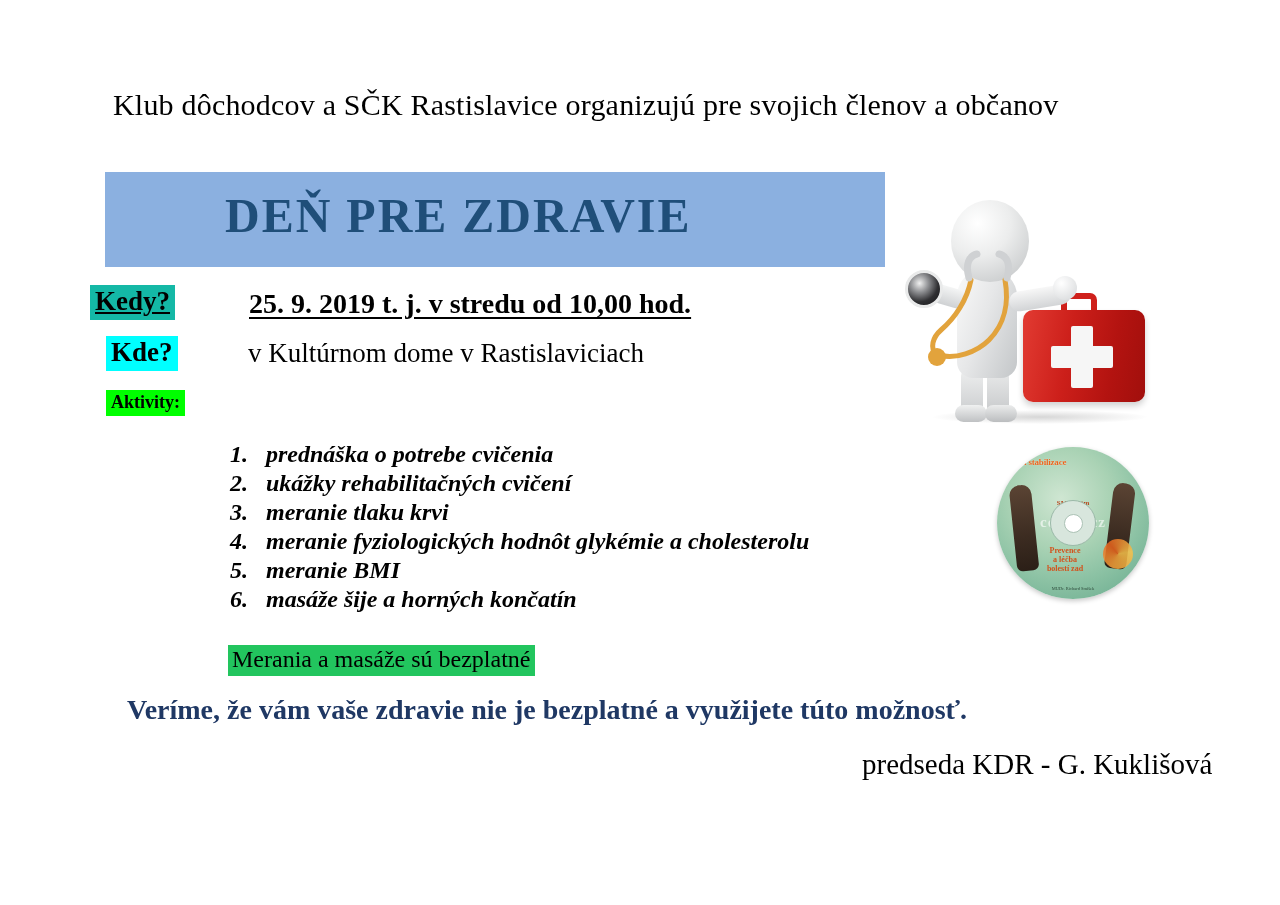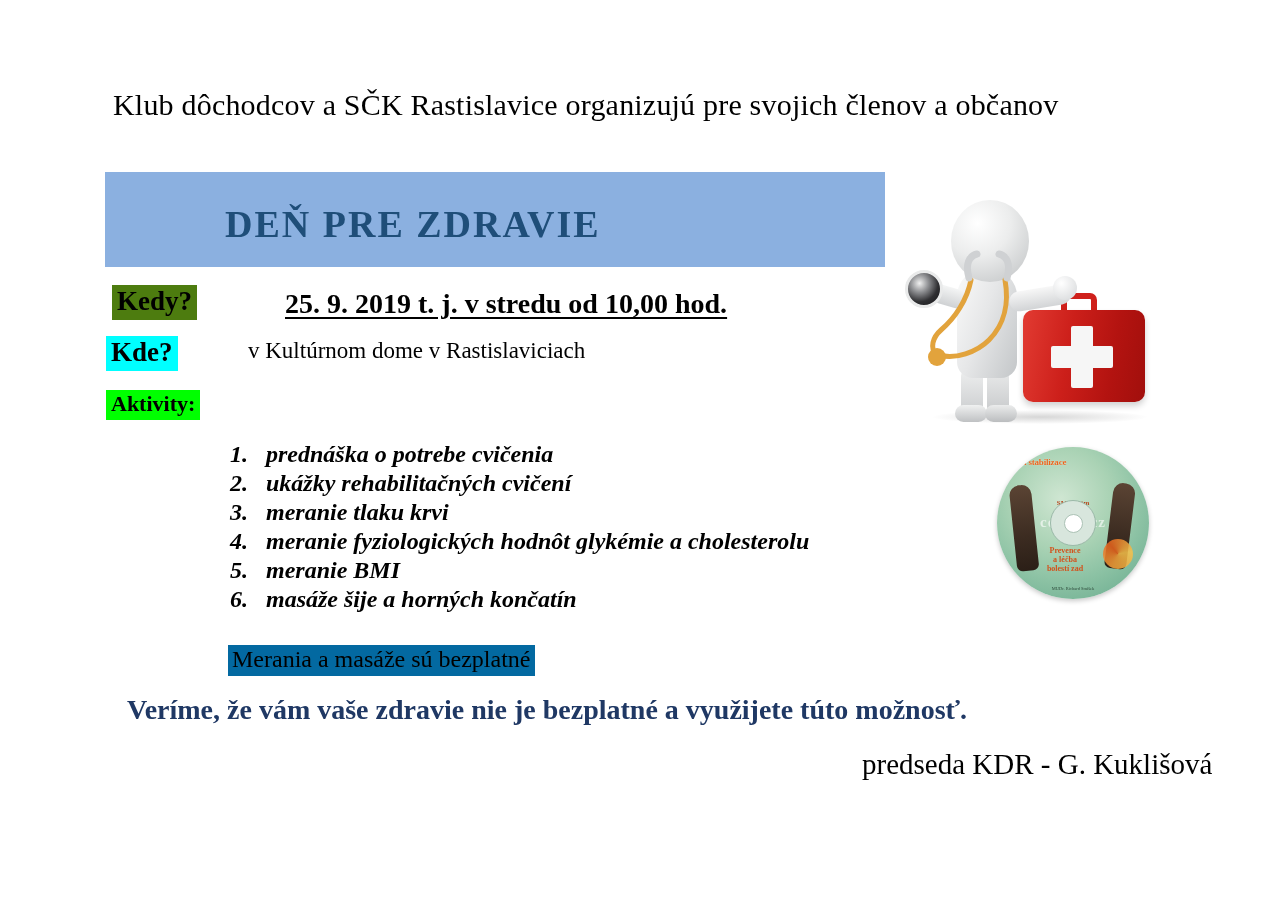--- a/index.html
+++ b/index.html
@@ -38,59 +38,58 @@
     position: absolute;
     left: 105px;
     top: 172px;
     width: 780px;
     height: 95px;
     background: #8BB0E0;
   }
   .title-text {
     position: absolute;
     left: 120px;
-    top: 30px;
-    font-size: 38px;
+    top: 16px;
+    font-size: 48px;
     font-weight: bold;
     color: #1F4E79;
     letter-spacing: 2px;
     white-space: nowrap;
     font-family: "Liberation Serif", "DejaVu Serif", serif;
   }
 
   
   .label-chip {
     position: absolute;
     font-weight: bold;
     font-size: 27px;
     line-height: 1.0;
     padding: 3px 5px 5px 5px;
     white-space: nowrap;
     color: #000;
   }
-  .chip-kedy  { left: 112px; top: 285px; background: #4d7c0f; }
+  .chip-kedy  { left: 90px; top: 285px; background: #14b8a6; text-decoration: underline; }
   .chip-kde   { left: 106px; top: 336px; background: #00FFFF; }
-  .chip-akt   { left: 106px; top: 390px; background: #00FF00; font-size: 22px; }
+  .chip-akt   { left: 106px; top: 390px; background: #00FF00; font-size: 18px; }
 
   .value-when {
     position: absolute;
     left: 249px;
     top: 288px;
     font-size: 28px;
     font-weight: bold;
     text-decoration: underline;
     text-underline-offset: 4px;
     white-space: nowrap;
-    margin-left: 36px;
   }
   .value-where {
     position: absolute;
     left: 248px;
     top: 338px;
-    font-size: 23px;
+    font-size: 27px;
     font-weight: normal;
     white-space: nowrap;
   }
 
   
   .activity-list {
     position: absolute;
     left: 230px;
     top: 440px;
     margin: 0;
@@ -109,21 +108,21 @@
     display: inline-block;
     width: 36px;
   }
 
   
   .free-notice {
     position: absolute;
     left: 228px;
     top: 645px;
     font-size: 24px;
-    background: #0369a1;
+    background: #22c55e;
     padding: 1px 4px 3px 4px;
     white-space: nowrap;
     color: #000;
   }
 
   
   .closing-line {
     position: absolute;
     left: 127px;
     top: 694px;

